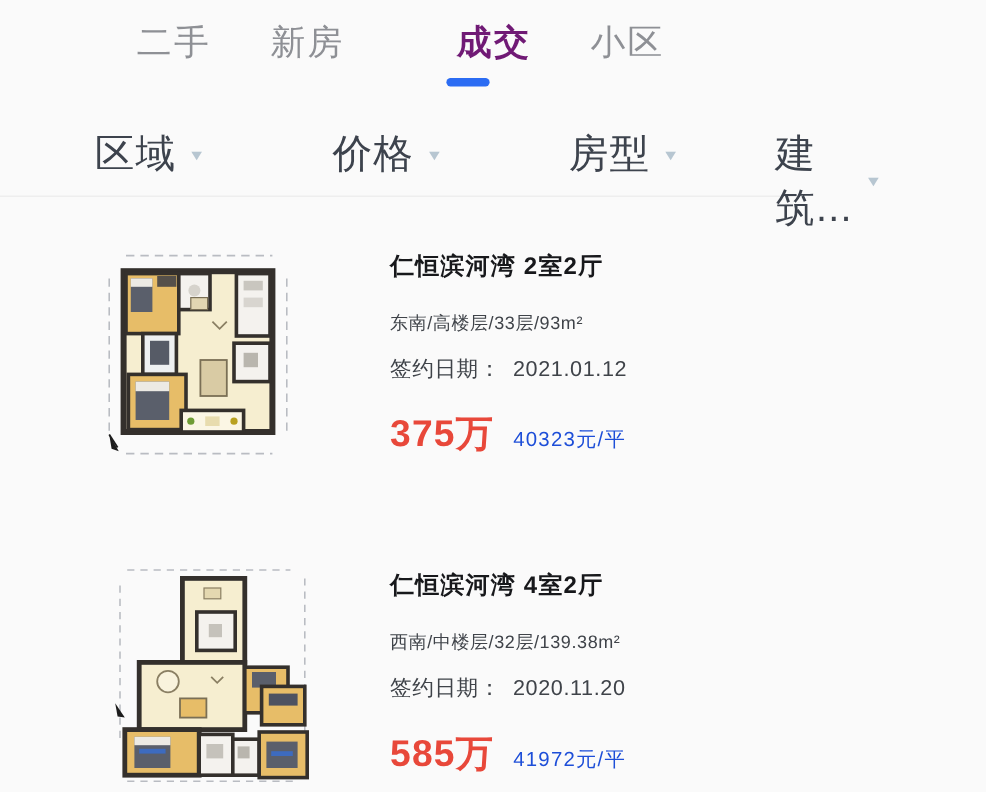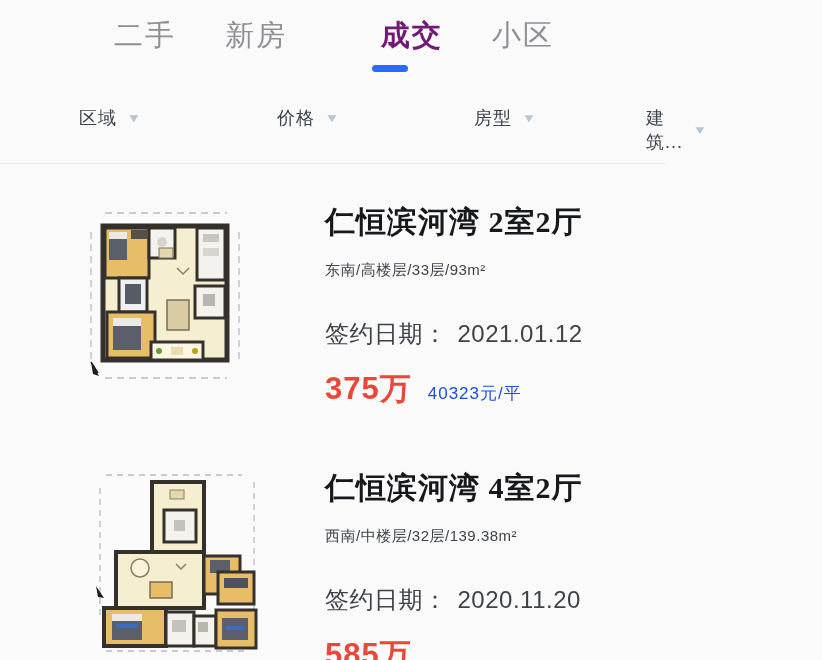--- a/index.html
+++ b/index.html
@@ -20,35 +20,35 @@
   .tab.active .tab-label { color:#701a75; font-weight:bold;margin-left:44px; }
   .tab-underline {
     display:none; width:36px; height:7px; border-radius:4px;
     background:#2b6cf3; margin:9px auto 0;
   }
   .tab.active .tab-underline { display:block; }
 
   
   .filterbar { position:relative; height:79px; }
   .filter { position:absolute; top:22px; display:flex; align-items:center; cursor:pointer; }
-  .filter-label { font-size:18px; color:#3d434d; letter-spacing:1px; }
+  .filter-label { font-size:33px; color:#3d434d; letter-spacing:1px; }
   .filter-arrow { font-size:12px; color:#b7c6d1; margin-left:11px; transform:scaleX(1.25); }
   .divider { height:1px; background:#ececec; }
 
   
   .listings { padding-top:0; }
   .listing { position:relative; height:190px; margin-top:38px; }
   .listing + .listing { margin-top:76px; }
   .plan { position:absolute; top:0; }
   .plan-1 { left:85px; }
   .plan-2 { left:92px; }
   .info { position:absolute; left:325px; top:4px; }
-  .title { font-size:30px; font-weight:bold; color:#17181b; line-height:32px; letter-spacing:1px;font-family:Liberation Serif, serif; }
+  .title { font-size:20px; font-weight:bold; color:#17181b; line-height:32px; letter-spacing:1px; }
   .specs { font-size:15px; color:#3f4349; margin-top:20px; line-height:24px; letter-spacing:0.5px; }
-  .date  { font-size:24px; color:#3f4349; margin-top:40px; line-height:24px; letter-spacing:0.5px; }
+  .date  { font-size:18px; color:#3f4349; margin-top:13px; line-height:24px; letter-spacing:0.5px; }
   .date-value { margin-left:10px; }
   .price-row { display:flex; align-items:baseline; margin-top:22px; }
   .price-total { font-size:31px; font-weight:bold; color:#e8483a; letter-spacing:1px; }
   .price-unit  { font-size:17px; color:#1d4ed8; margin-left:16px; letter-spacing:1px; }
 </style>
 </head>
 <body>
 
 <div class="app">
 
@@ -202,18 +202,19 @@
         </svg>
       </div>
       <div class="info">
         <h2 class="title">仁恒滨河湾 4室2厅</h2>
         <p class="specs">西南/中楼层/32层/139.38m²</p>
         <p class="date">
           <span>签约日期：</span><span class="date-value">2020.11.20</span>
         </p>
         <p class="price-row">
           <span class="price-total">585万</span>
+          <span class="price-unit">41972元/平</span>
         </p>
       </div>
     </article>
 
   </main>
 </div>
 
 </body></html>

